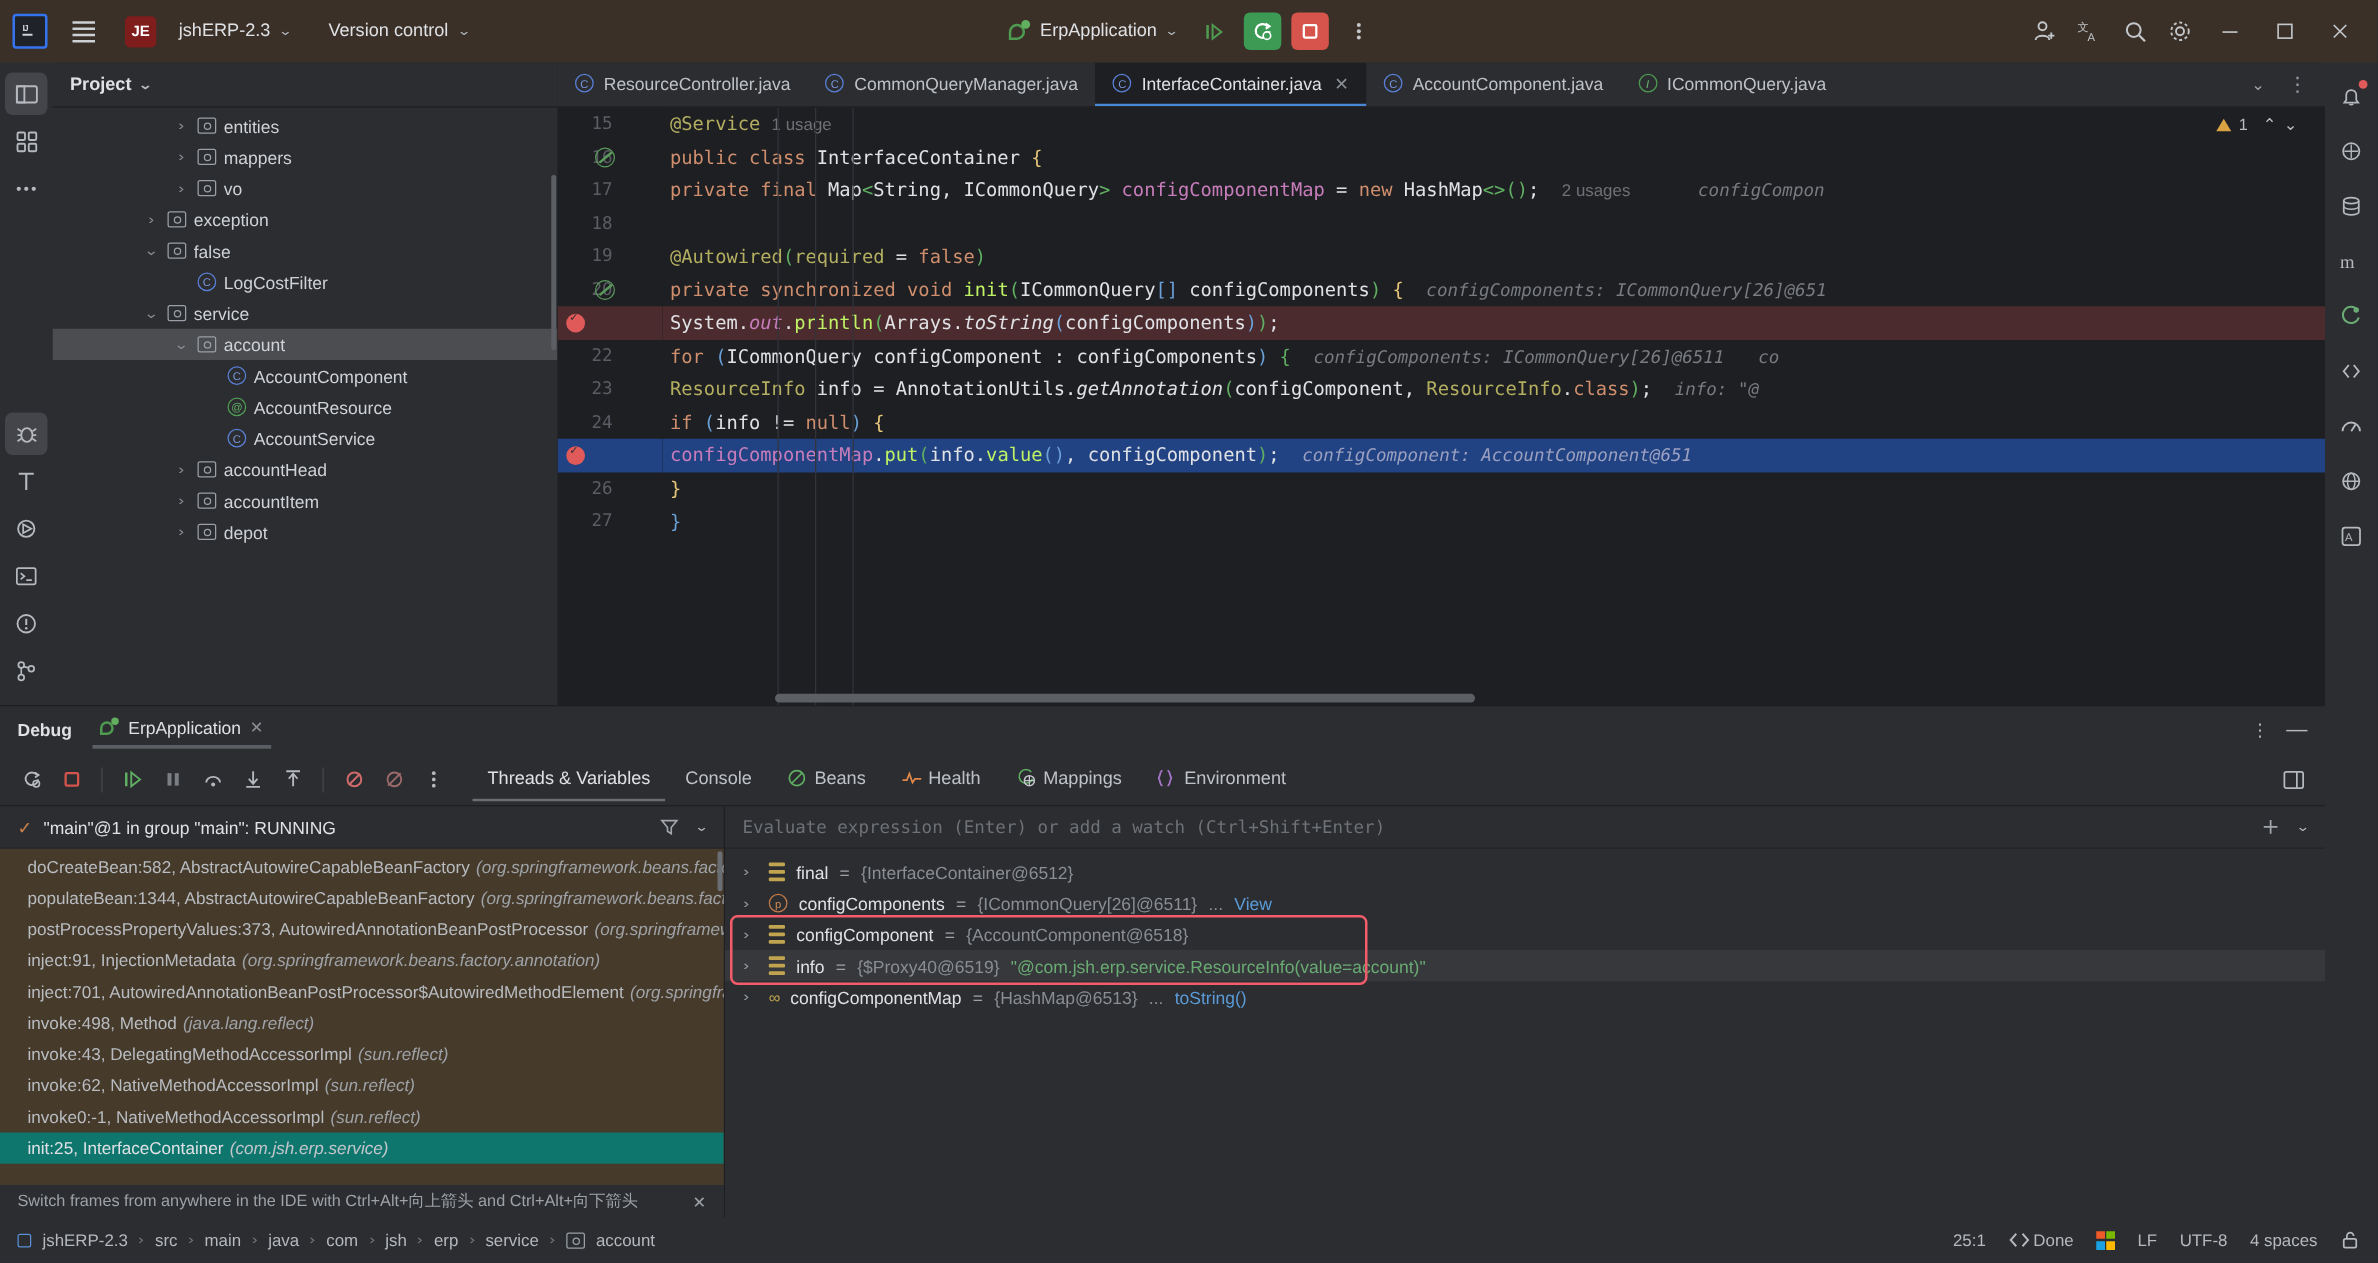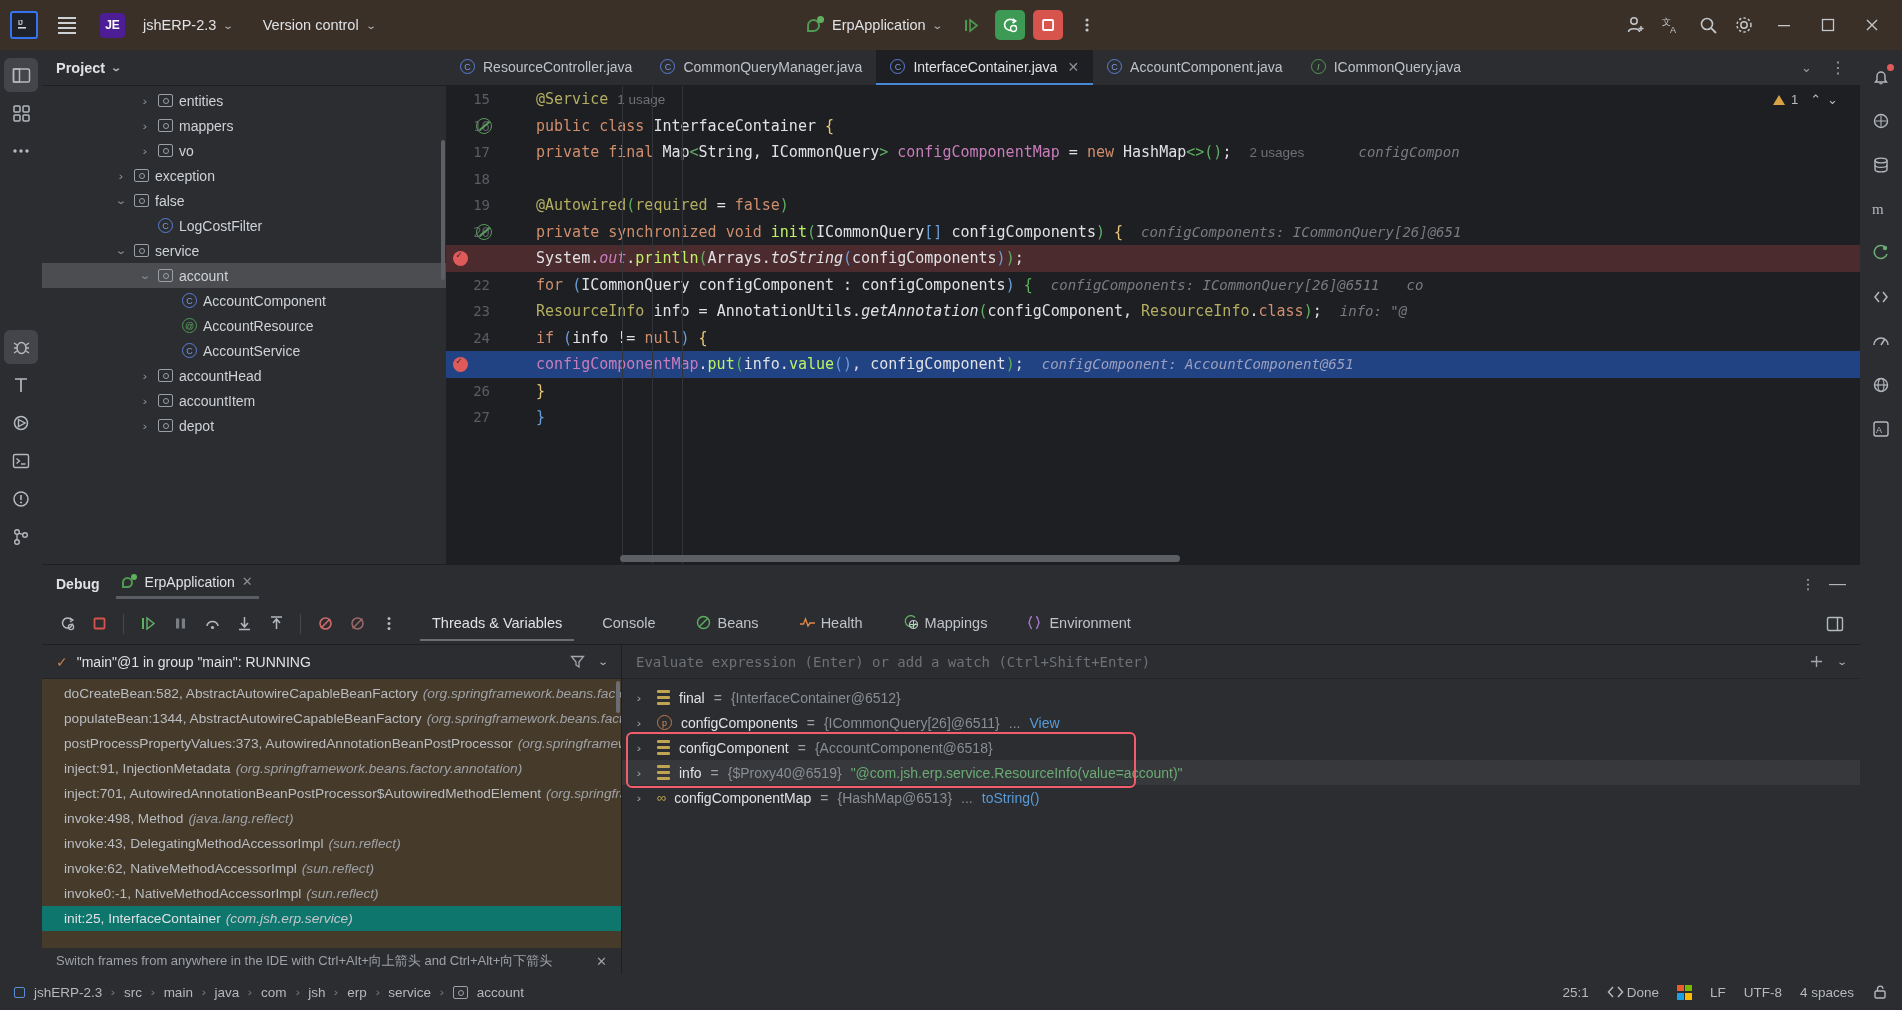--- a/index.html
+++ b/index.html
@@ -23,21 +23,21 @@
   .tb-left { display: flex; align-items: center; gap: 4px; }
   .ij-logo {
     width: 28px; height: 28px; border: 2px solid #3574f0; border-radius: 3px;
     background: #1f2329; display: flex; align-items: center; justify-content: center;
     font-size: 11px; color: #cfd2d6; font-weight: bold; letter-spacing: -1px;
     margin-right: 10px;
   }
   .hamburger { width: 30px; height: 30px; display: flex; flex-direction: column; justify-content: center; align-items: center; gap: 3px; margin-right: 14px;}
   .hamburger span { display:block; width: 18px; height: 2px; background: #cdd0d4; }
   .proj-badge {
-    width: 25px; height: 25px; background: #4c1d95; border-radius: 4px;
+    width: 25px; height: 25px; background: #7f1d1d; border-radius: 4px;
     color: #fff; font-size: 12px; font-weight: 600;
     display:flex;align-items:center;justify-content:center; margin-right: 8px;
   }
   .tb-item { display: flex; align-items: center; gap: 8px; font-size: 14.5px; color: #dfe1e5; padding: 4px 6px; border-radius: 4px;}
   .chev { font-size: 10px; color: #b4b8bd; transform: scaleX(1.4); display:inline-block;}
   .tb-center {
     position: absolute; left: 50%; transform: translateX(-50%);
     display: flex; align-items: center; gap: 8px;
   }
   .runcfg { display: flex; align-items: center; gap: 7px; font-size: 14.5px; padding: 4px 8px; border-radius: 5px;}
@@ -128,21 +128,21 @@
   .debug { height: 410px; min-height:410px; background:#2b2d30; display:flex; flex-direction:column; border-top:1px solid #1e1f22;}
   .dbg-head { height: 38px; display:flex; align-items:center; padding: 0 14px; gap: 16px; font-size:14px;}
   .dbg-title { font-weight: 700; color:#dfe1e5;}
   .dbg-session { display:flex; align-items:center; gap:7px; color:#dfe1e5; padding: 4px 6px 6px; border-bottom: 3px solid #5a5d63;}
   .dbg-x { color:#8b8f94; font-size:13px;}
   .dbg-head-right { margin-left:auto; display:flex; align-items:center; gap:14px; color:#b5b8bd;}
 
   .dbg-toolbar { height: 42px; display:flex; align-items:center; padding: 0 10px; gap: 2px; border-bottom:1px solid #1e1f22;}
   .tb-ic { width:30px;height:30px;display:flex;align-items:center;justify-content:center;border-radius:5px;color:#b5b8bd;}
   .tb-sep { width:1px;height:20px;background:#45474b;margin:0 7px;}
-  .dbg-tabs { display:flex; align-items:center; gap: 16px; margin-left: 14px;}
+  .dbg-tabs { display:flex; align-items:center; gap: 4px; margin-left: 14px;}
   .dtab { padding: 8px 12px; font-size: 14.5px; color:#bfc2c7; display:flex;align-items:center;gap:7px; border-bottom: 2px solid transparent;}
   .dtab.active { color:#dfe1e5; border-bottom-color:#6a6d72;}
   .dbg-toolbar-right { margin-left:auto; display:flex; align-items:center; color:#b5b8bd; padding-right: 6px;}
 
   .dbg-body { flex:1; display:flex; min-height:0; }
   .frames { width: 580px; flex-shrink:0; display:flex; flex-direction:column; border-right:1px solid #1e1f22;}
   .thread-row { height:34px; display:flex; align-items:center; gap:9px; padding: 0 14px; font-size:14px; border-bottom:1px solid #222428;}
   .check { color:#c9804a; font-size: 14px;}
   .thread-right { margin-left:auto; display:flex; align-items:center; gap:14px; color:#a3a7ac;}
   .frame-list { flex:1; background:#463a2b; overflow:hidden; position:relative; padding-top: 2px;}
@@ -632,21 +632,21 @@
       </div>
       <div class="strip-icon">
         <svg width="18" height="18" viewBox="0 0 18 18">
             <rect x="2" y="2" width="14" height="14" rx="2" fill="none" stroke="#b5b8bd" stroke-width="1.4"></rect>
             <text x="4" y="13" font-size="9" fill="#b5b8bd" font-family="Liberation Sans">A</text>
           </svg>
       </div>
     </div>
   </div>
 
-  <div class="debug" style="margin-left:42px;margin-right:42px;">
+  <div class="debug" style="margin-right:42px;">
     <div class="dbg-head">
       <span class="dbg-title">Debug</span>
       <span class="dbg-session">
         <span class="spring-icon" style="width:16px;height:16px;">
             <span class="leaf" style="width:11px;height:11px;"></span>
             <span class="dot" style="width:6px;height:6px;"></span>
           </span>
         <span>ErpApplication</span>
         <span class="dbg-x">✕</span>
       </span>

